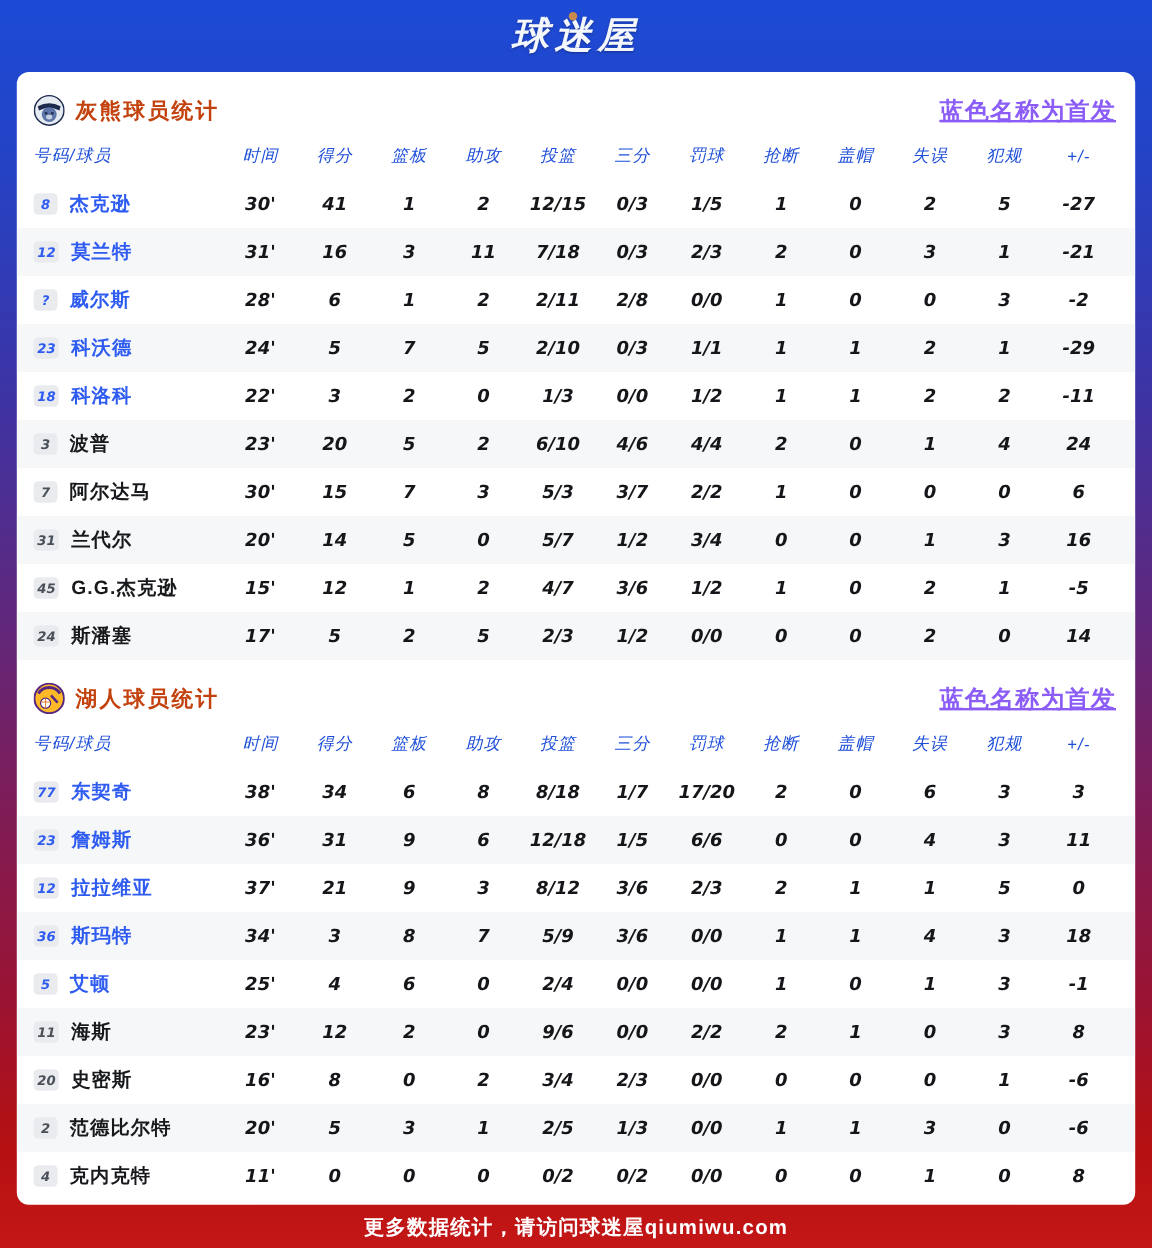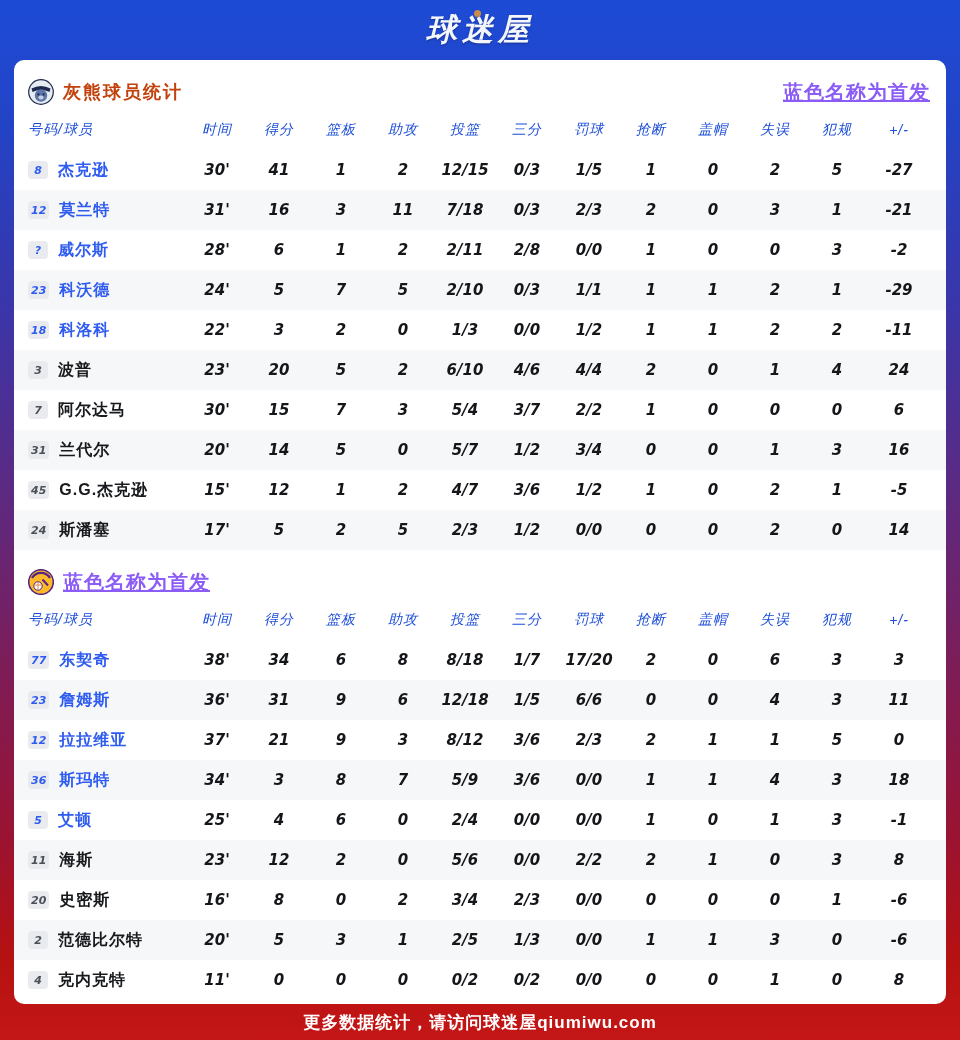--- a/index.html
+++ b/index.html
@@ -212,21 +212,21 @@
           </div>
           <div class="grid-row">
             <div class="player-cell">
               <span class="badge">7</span>
               <span class="player-name">阿尔达马</span>
             </div>
             <span class="stat">30'</span>
             <span class="stat">15</span>
             <span class="stat">7</span>
             <span class="stat">3</span>
-            <span class="stat">5/4</span>
+            <span class="stat">5/3</span>
             <span class="stat">3/7</span>
             <span class="stat">2/2</span>
             <span class="stat">1</span>
             <span class="stat">0</span>
             <span class="stat">0</span>
             <span class="stat">0</span>
             <span class="stat">6</span>
           </div>
           <div class="grid-row">
             <div class="player-cell">
@@ -290,20 +290,21 @@
       <span class="team-logo">
 
         <svg viewBox="0 0 26 26" xmlns="http://www.w3.org/2000/svg" style="display: block;">
           <circle cx="13" cy="13" r="12.3" fill="#fdb927" stroke="#552583" stroke-width="1.6"></circle>
           <path d="M4 9 A10.5 10.5 0 0 1 22 9" fill="none" stroke="#552583" stroke-width="2.4"></path>
           <circle cx="10" cy="17" r="4.2" fill="#ffffff" stroke="#552583" stroke-width="1"></circle>
           <path d="M6.2 16 H13.8 M10 13 V21" stroke="#e07b39" stroke-width=".9" fill="none"></path>
           <path d="M14.5 10.5 L20 16.5" stroke="#552583" stroke-width="2"></path>
         </svg>
       </span>
+      <span class="section-title">湖人球员统计</span>
       <span class="legend-link">蓝色名称为首发</span>
     </div>
     <div class="grid-row col-header">
           <span class="col-head first">号码/球员</span>
           <span class="col-head">时间</span>
           <span class="col-head">得分</span>
           <span class="col-head">篮板</span>
           <span class="col-head">助攻</span>
           <span class="col-head">投篮</span>
           <span class="col-head">三分</span>
@@ -407,21 +408,21 @@
           </div>
           <div class="grid-row">
             <div class="player-cell">
               <span class="badge">11</span>
               <span class="player-name">海斯</span>
             </div>
             <span class="stat">23'</span>
             <span class="stat">12</span>
             <span class="stat">2</span>
             <span class="stat">0</span>
-            <span class="stat">5/6</span>
+            <span class="stat">9/6</span>
             <span class="stat">0/0</span>
             <span class="stat">2/2</span>
             <span class="stat">2</span>
             <span class="stat">1</span>
             <span class="stat">0</span>
             <span class="stat">3</span>
             <span class="stat">8</span>
           </div>
           <div class="grid-row">
             <div class="player-cell">

